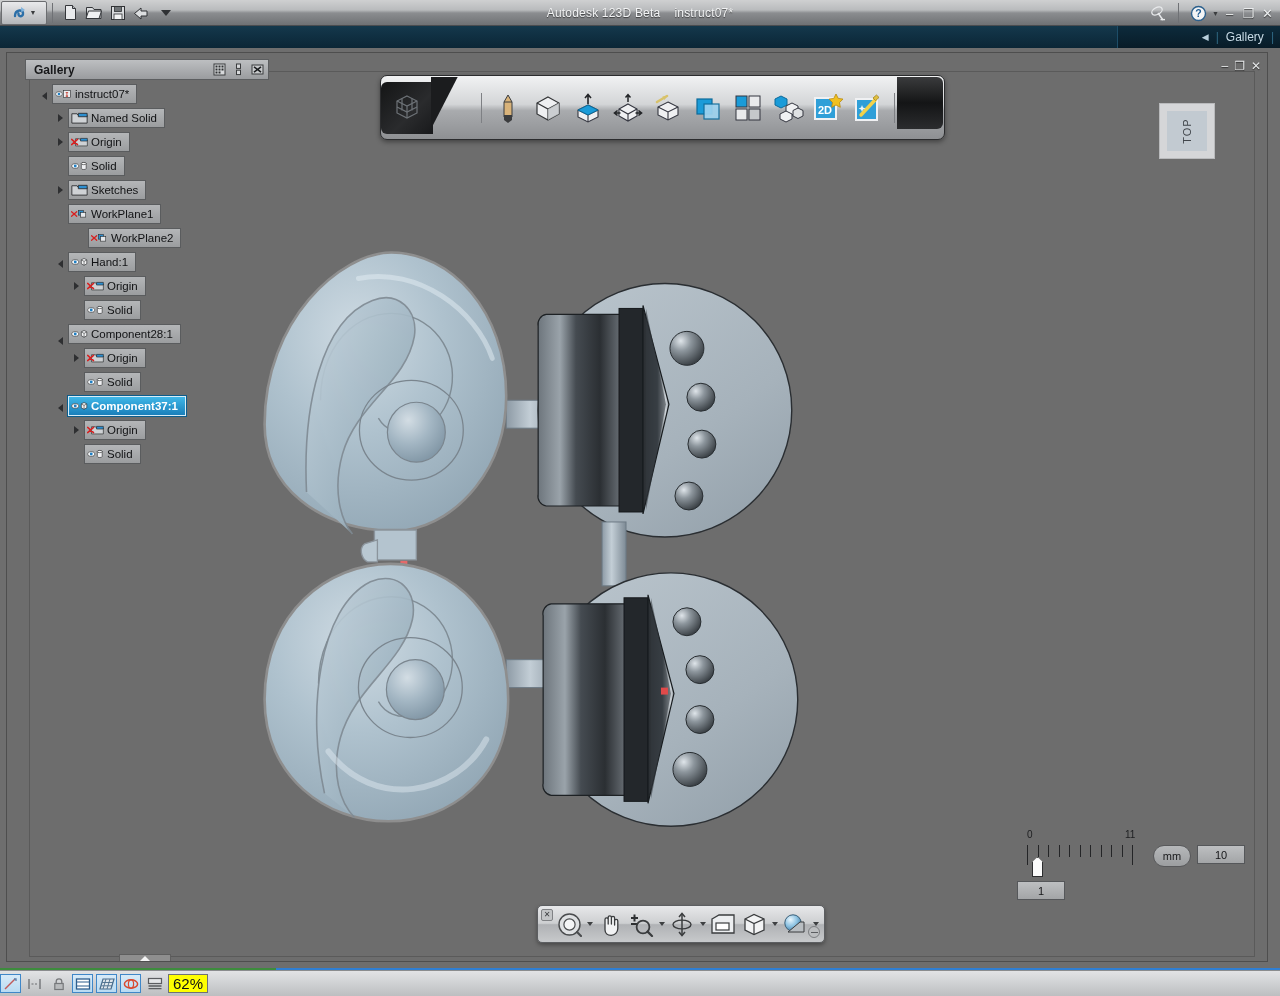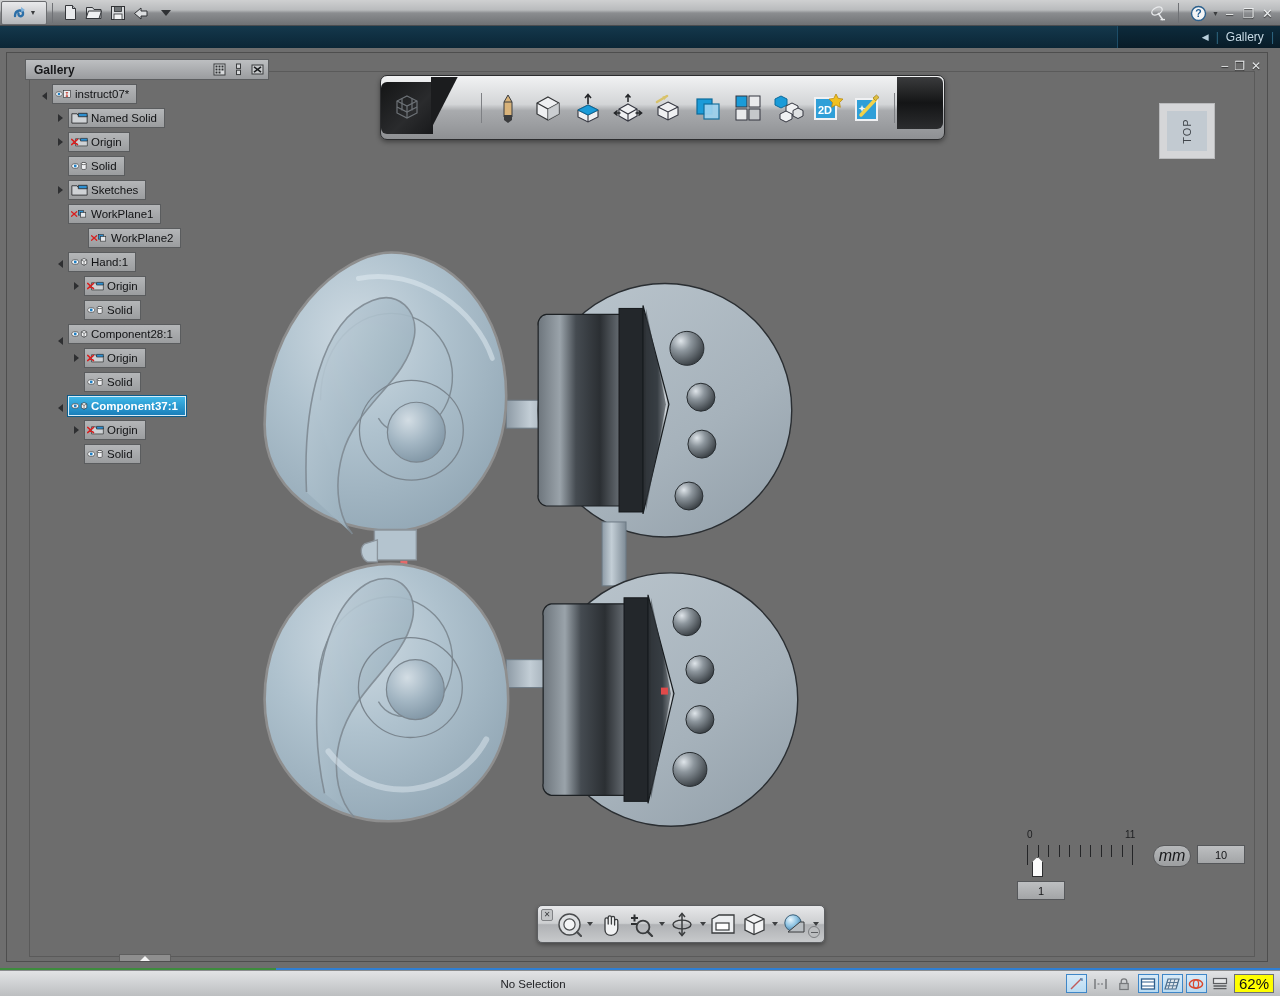--- a/index.html
+++ b/index.html
@@ -254,21 +254,21 @@
   .ruler .handle {
     position: absolute; left: 19px; top: 28px; width: 11px; height: 20px;
     background: #fbfbfb; border: 1px solid #2c2d2f;
     clip-path: polygon(50% 0, 100% 26%, 100% 100%, 0 100%, 0 26%);
   }
   .ruler .unit {
     position: absolute; left: 140px; top: 16px; width: 38px; height: 22px;
     background: linear-gradient(to bottom, #b6b8ba, #9c9ea0);
     border: 1px solid #58595b; border-radius: 11px;
     display: flex; align-items: center; justify-content: center;
-    font-size: 16px; color: #18191b; font-style: italic;
+    font-size: 11px; color: #18191b;
   }
   .ruler .valbox {
     position: absolute; width: 48px; height: 19px;
     background: linear-gradient(to bottom, #bdbfc1, #a3a5a7);
     border: 1px solid #55575a;
     display: flex; align-items: center; justify-content: center;
     font-size: 11px; color: #151618;
   }
   .ruler .valbox.left { left: 4px; top: 52px; }
   .ruler .valbox.right { right: 0px; top: 16px; }
@@ -356,20 +356,23 @@
       <svg width="18" height="16" viewBox="0 0 18 16">
         <path d="M8 3 L8 6 L14 6 L14 11 L8 11 L8 14 L1.5 8.5 Z" fill="#dcdee0" stroke="#2f3134" stroke-width="1" stroke-linejoin="round"></path>
       </svg>
     </div>
     <div class="tb-icon">
       <svg width="12" height="10" viewBox="0 0 12 10">
         <path d="M1 2 h10 l-5 6 z" fill="#2f3134"></path>
       </svg>
     </div>
 
+    <div class="tb-title">
+      <span>Autodesk 123D Beta</span><span class="doc">instruct07*</span>
+    </div>
 
     <div class="tb-right">
       <div class="tb-icon">
         <svg width="18" height="17" viewBox="0 0 18 17">
           <ellipse cx="7" cy="6" rx="5.6" ry="3.4" fill="none" stroke="#e8eaec" stroke-width="1.3" transform="rotate(-28 7 6)"></ellipse>
           <path d="M8 8 L13 15" stroke="#e8eaec" stroke-width="1.4"></path>
           <path d="M10.5 14.6 h4.5" stroke="#e8eaec" stroke-width="1.4"></path>
         </svg>
       </div>
       <div class="tb-sep-v"></div>
@@ -973,21 +976,20 @@
 
       <div class="collapse-arrow"></div>
     </div>
   </div>
 
   <div class="sb-accent">
     <div class="g"></div>
     <div class="b"></div>
   </div>
   <div class="statusbar">
-    <span class="sb-msg">No Selection</span>
     <div class="sb-right">
       <div class="sb-btn active">
         <svg width="15" height="14" viewBox="0 0 15 14">
           <path d="M2 12 L12 2" stroke="#c05b5b" stroke-width="1.5"></path>
           <path d="M11 2 L13 2 L13 4" fill="none" stroke="#5a7fa8" stroke-width="1.3"></path>
         </svg>
       </div>
       <div class="sb-btn">
         <svg width="15" height="14" viewBox="0 0 15 14">
           <path d="M2 2 v10 M13 2 v10" stroke="#6b6d70" stroke-width="1.3"></path>

